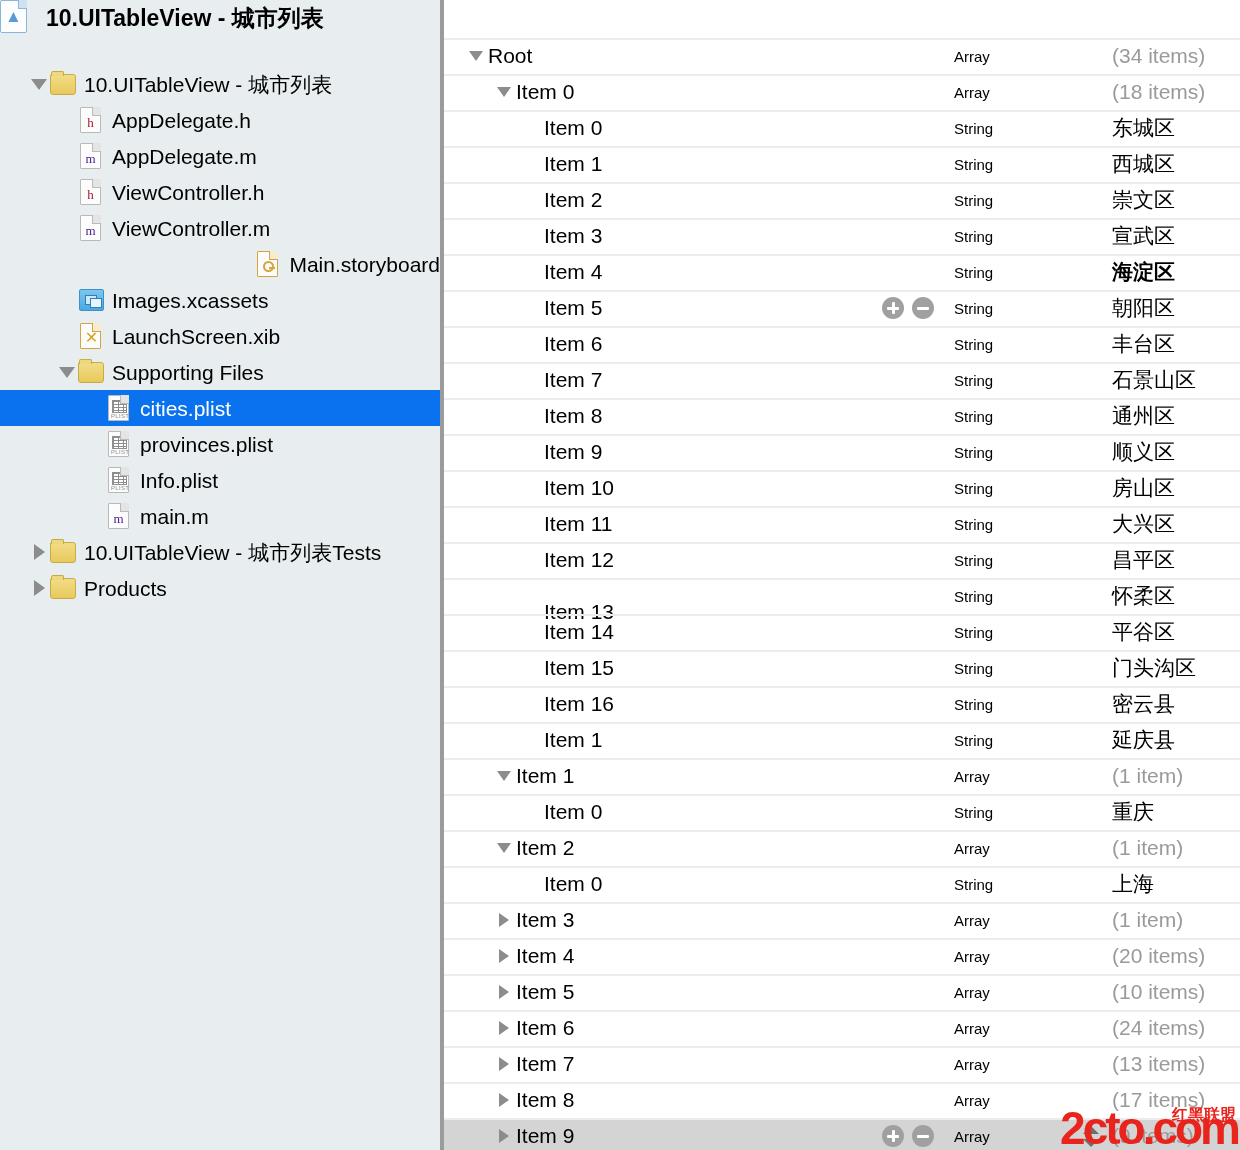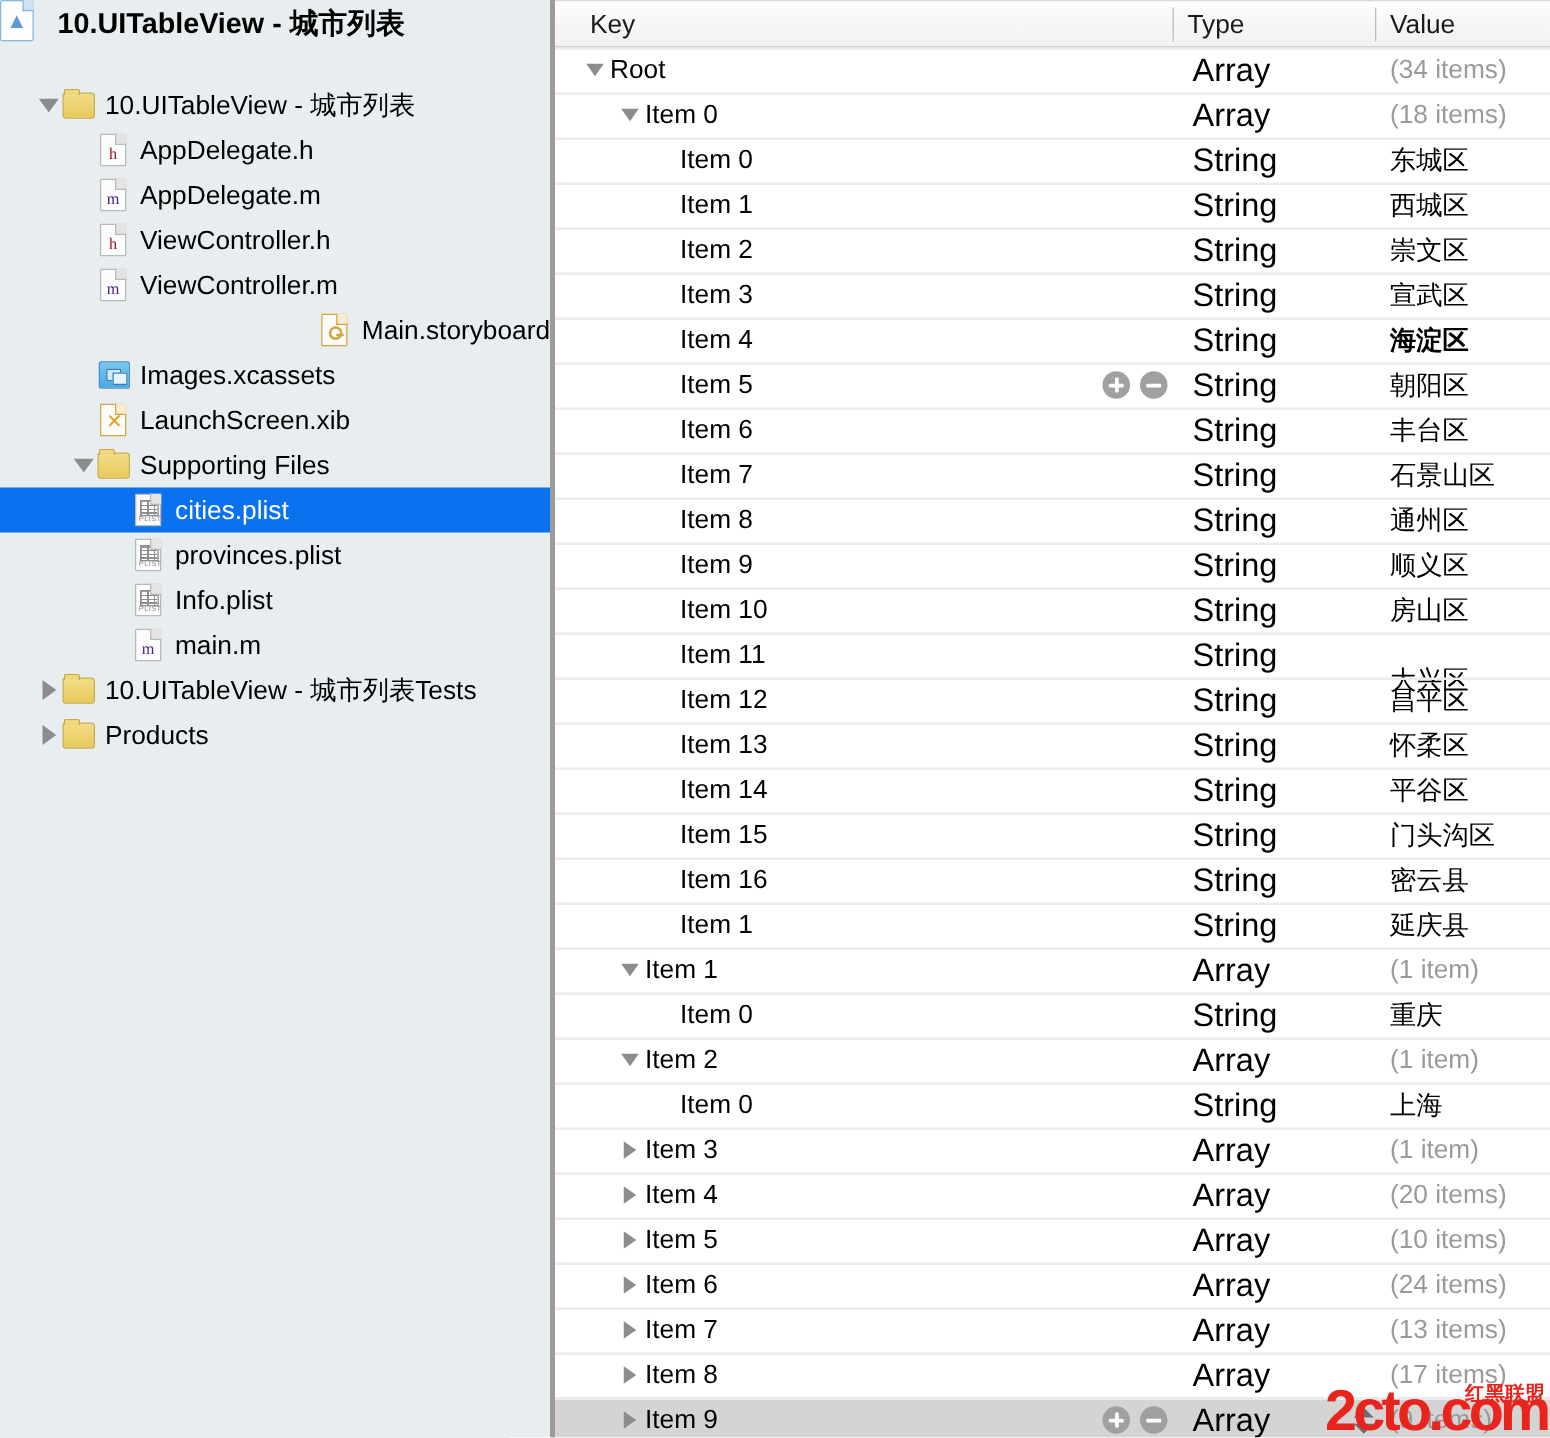--- a/index.html
+++ b/index.html
@@ -204,21 +204,21 @@
   }
   .trow.gray-sel { background: #d4d4d4; }
   .trow .cell-key {
     position: absolute; top: 0; height: 36px;
     display: flex; align-items: center;
     font-size: 21px; color: #000; white-space: nowrap;
   }
   .trow .cell-type {
     position: absolute; left: 950px; top: 0; height: 36px;
     display: flex; align-items: center;
-    font-size: 26px; color: #000;
+    font-size: 15px; color: #000;
   }
   .trow .cell-value {
     position: absolute; left: 1112px; top: 0; height: 36px;
     display: flex; align-items: center;
     font-size: 21px; color: #000;
   }
   .trow .cell-value.muted { color: #9a9a9a; }
   .tw {
     width: 20px; height: 36px; display: inline-flex;
     align-items: center; justify-content: center; flex: 0 0 20px;
@@ -453,27 +453,20 @@
           <span class="ficon">
             <span class="folder"></span>
           </span>
           <span class="label">Products</span>
         </div>
       </div>
   </div>
 
   <div id="table-pane">
 
-    <div id="table-header">
-      <span class="hcell" style="left:28px;">Key</span>
-      <span class="divider" style="left:494px;"></span>
-      <span class="hcell" style="left:506px;">Type</span>
-      <span class="divider" style="left:656px;"></span>
-      <span class="hcell" style="left:668px;">Value</span>
-    </div>
 
     <div id="table-rows">
         <div class="trow" style="top: 38px;">
           <span class="sep"></span>
           <span class="cell-key" style="left: 22px;">
             <span class="tw">
               <span class="tri-down-s"></span>
             </span>
             <span>Root</span>
           </span>
@@ -594,34 +587,34 @@
           <span class="cell-type" style="left: 510px;">String</span>
           <span class="cell-value" style="left: 668px;">房山区</span>
         </div>
         <div class="trow" style="top: 506px;">
           <span class="sep"></span>
           <span class="cell-key" style="left: 78px;">
             <span class="tw blank"></span>
             <span>Item 11</span>
           </span>
           <span class="cell-type" style="left: 510px;">String</span>
-          <span class="cell-value" style="left: 668px; margin-top: 20px;">大兴区</span>
+          <span class="cell-value" style="left: 668px;">大兴区</span>
         </div>
         <div class="trow" style="top: 542px;">
           <span class="sep"></span>
           <span class="cell-key" style="left: 78px;">
             <span class="tw blank"></span>
             <span>Item 12</span>
           </span>
           <span class="cell-type" style="left: 510px;">String</span>
           <span class="cell-value" style="left: 668px;">昌平区</span>
         </div>
         <div class="trow" style="top: 578px;">
           <span class="sep"></span>
-          <span class="cell-key" style="left: 78px;">
+          <span class="cell-key" style="left: 78px; margin-top: 16px;">
             <span class="tw blank"></span>
             <span>Item 13</span>
           </span>
           <span class="cell-type" style="left: 510px;">String</span>
           <span class="cell-value" style="left: 668px;">怀柔区</span>
         </div>
         <div class="trow" style="top: 614px;">
           <span class="sep"></span>
           <span class="cell-key" style="left: 78px;">
             <span class="tw blank"></span>

